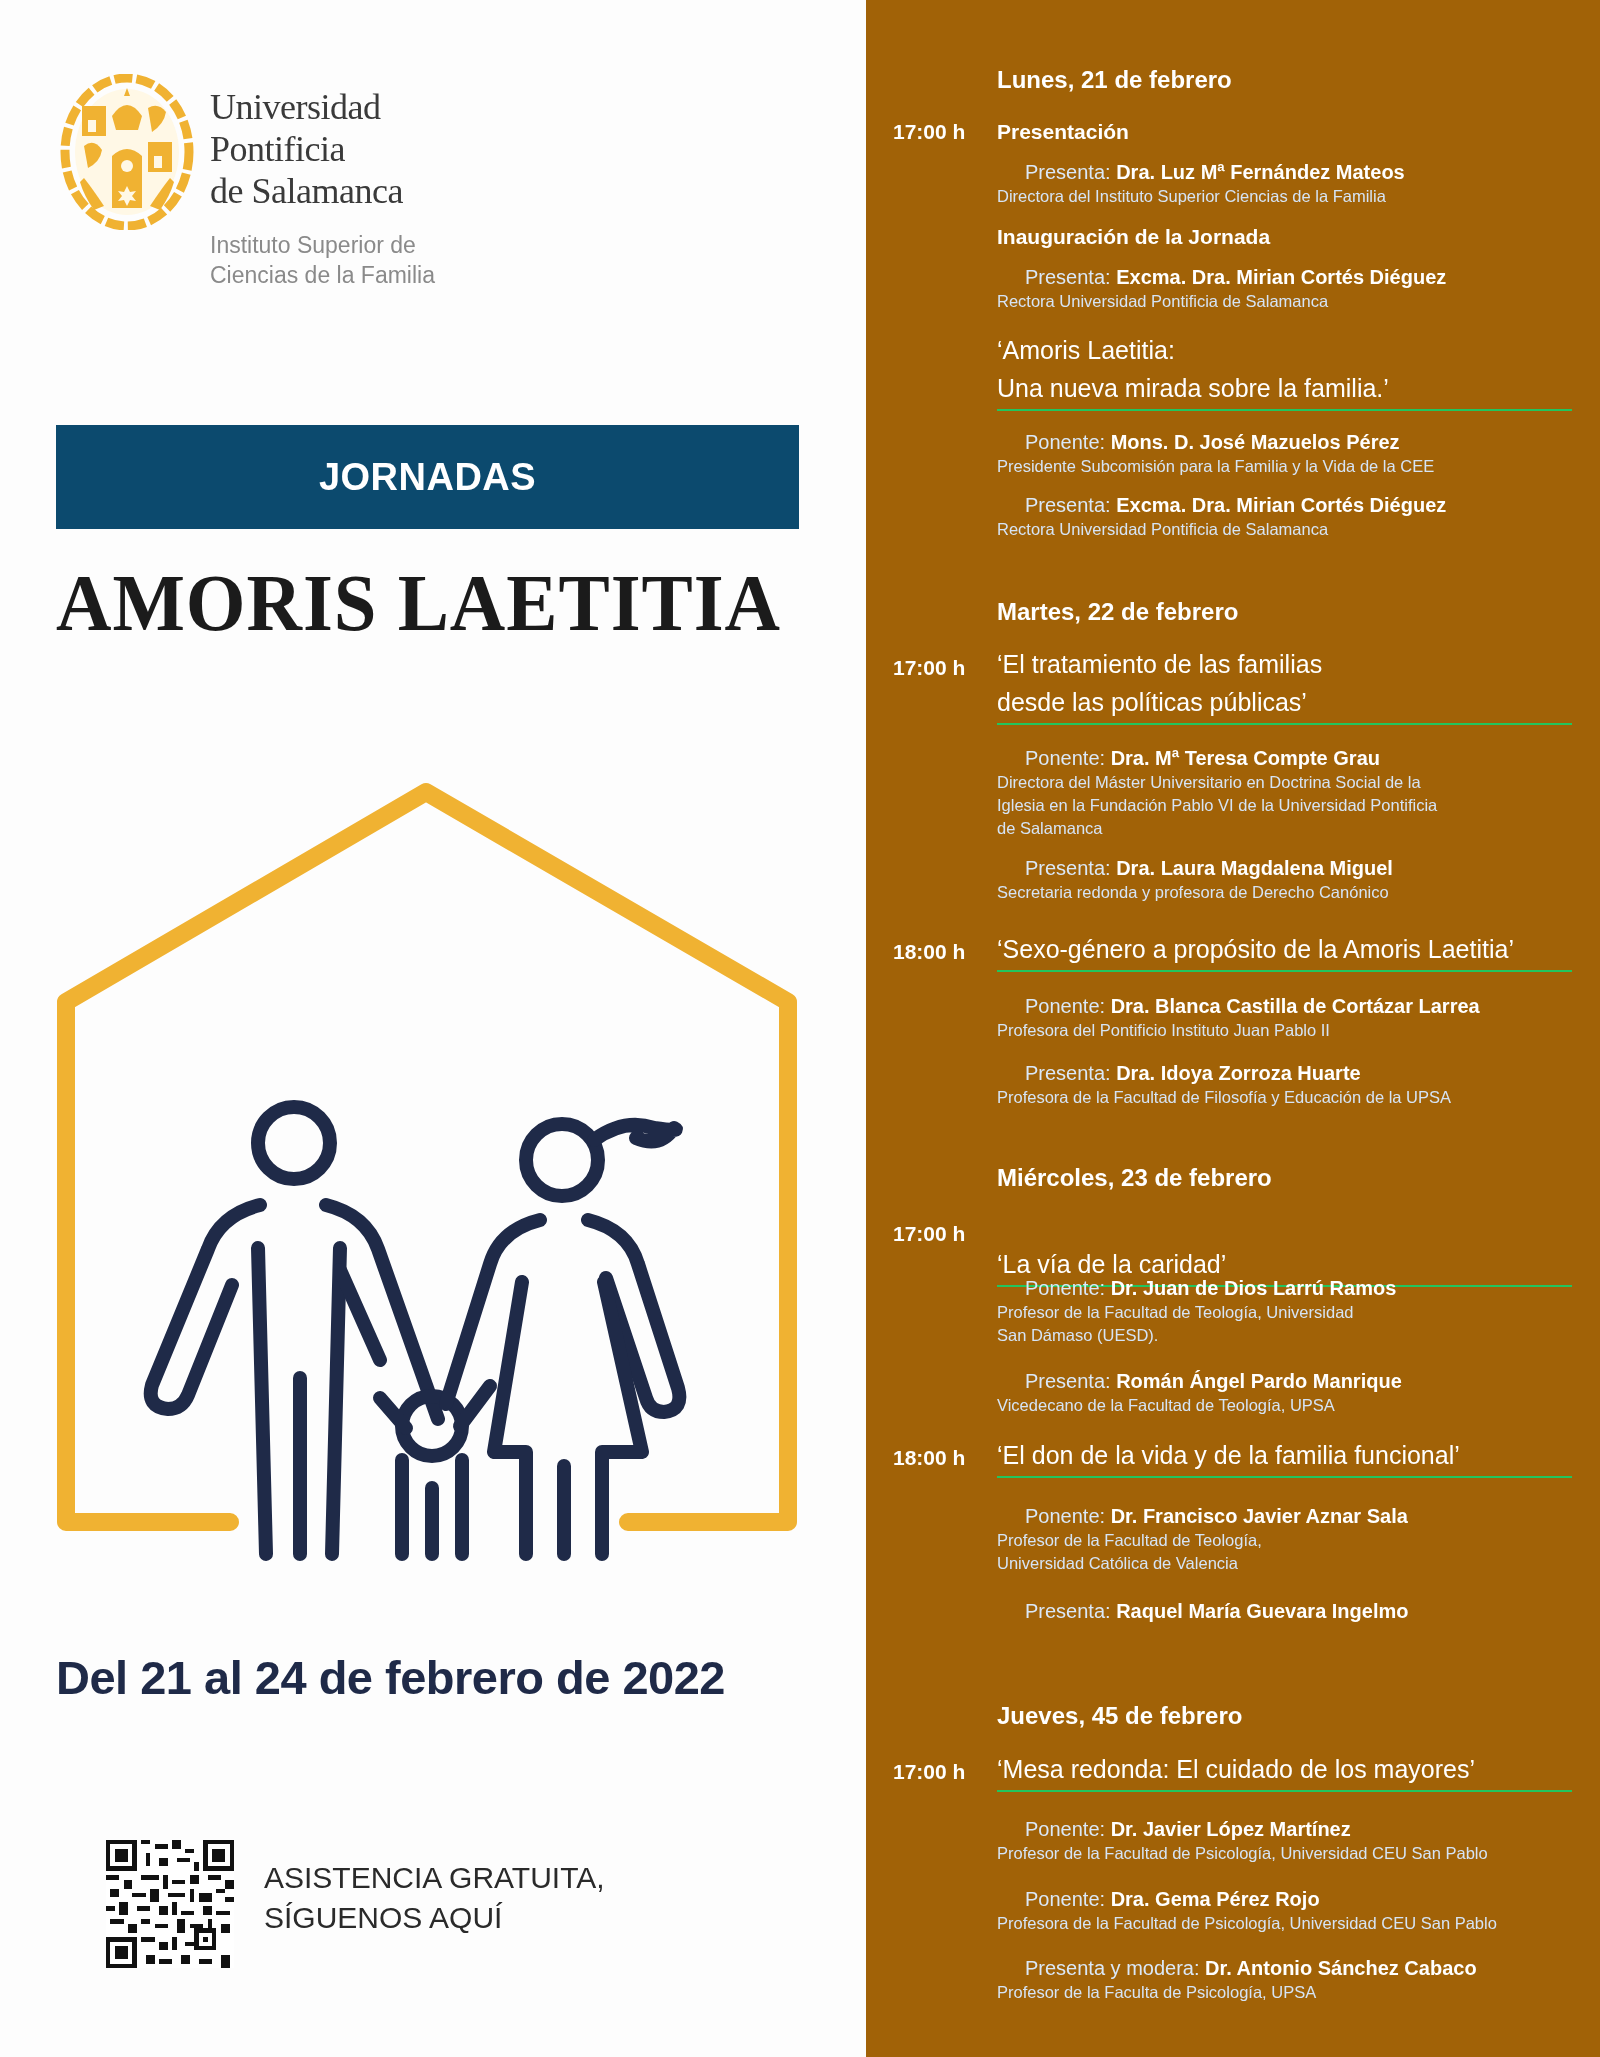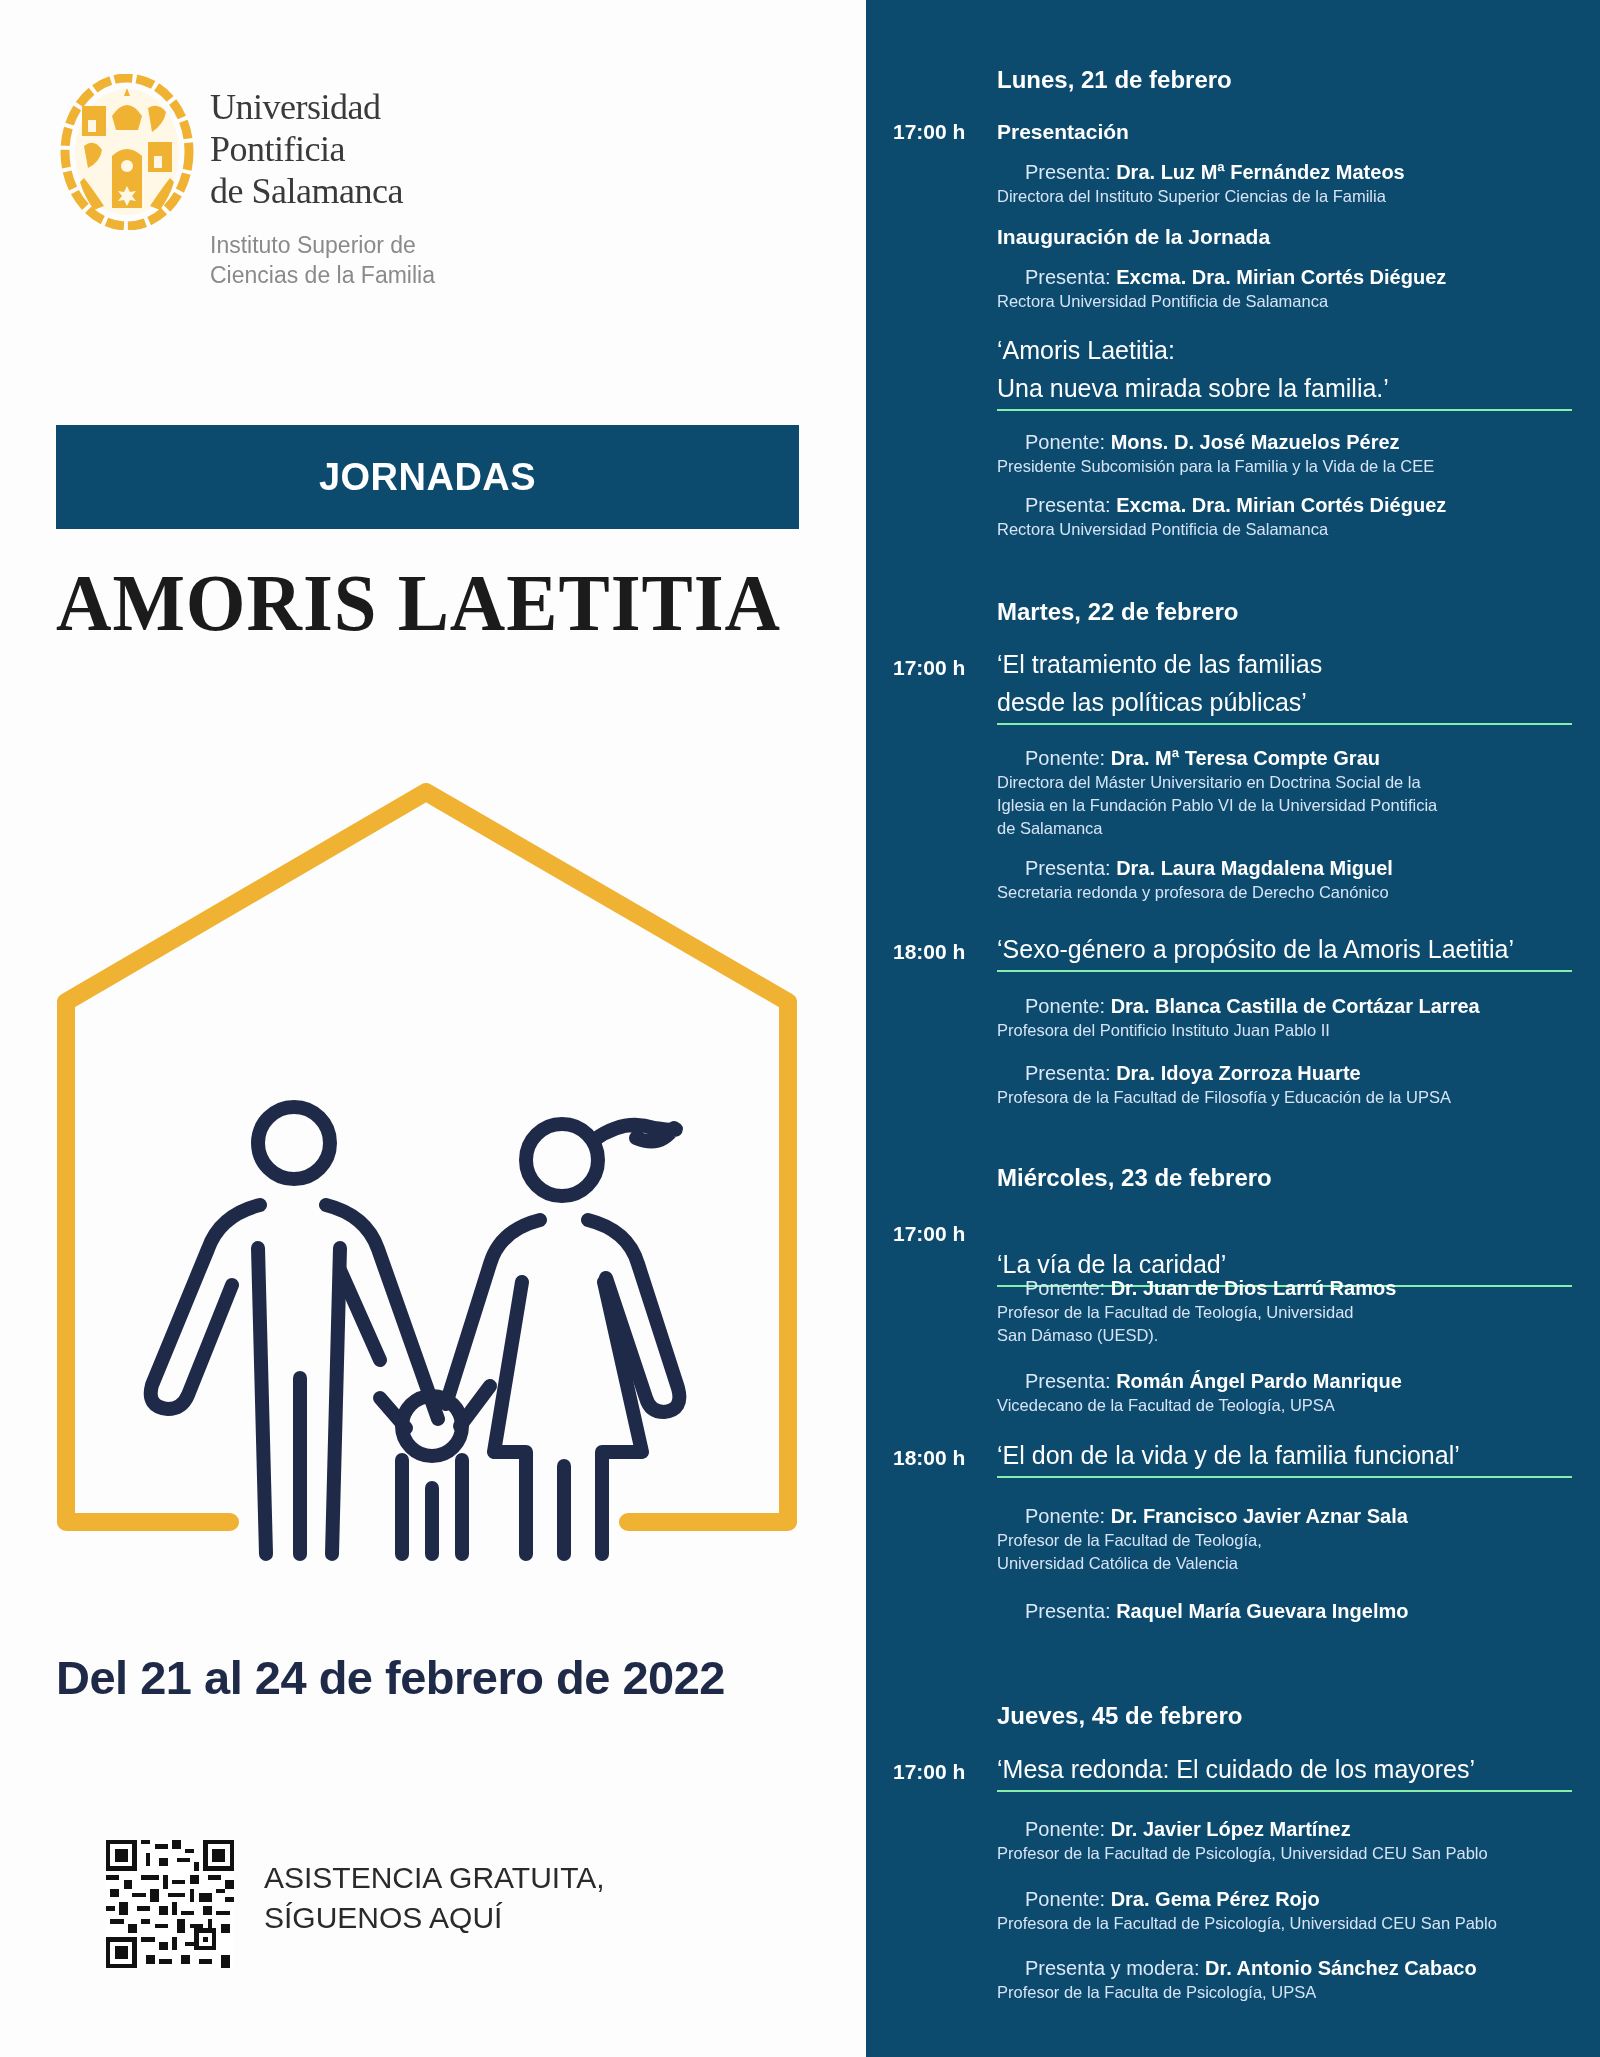--- a/index.html
+++ b/index.html
@@ -19,25 +19,25 @@
   .main-title { position: absolute; left: 56px; top: 555px; width: 750px; font-family: "Liberation Serif", serif; font-size: 80px; line-height: 96px; color: #1b1b1b; letter-spacing: 1px; white-space: nowrap; transform: scaleX(0.96); transform-origin: left; }
 
   .family-art { position: absolute; left: 50px; top: 770px; width: 760px; height: 800px; }
 
   .dates { position: absolute; left: 56px; top: 1650px; font-family: "Liberation Sans", sans-serif; font-weight: bold; font-size: 47px; color: #1f2a48; letter-spacing: -0.5px; white-space: nowrap; }
 
   .qr { position: absolute; left: 106px; top: 1840px; width: 128px; height: 128px; }
   .attend { position: absolute; left: 264px; top: 1858px; font-family: "Liberation Sans", sans-serif; font-size: 30px; line-height: 40px; color: #2a2a2a; }
 
   
-  .right { position: absolute; left: 866px; top: 0; width: 734px; height: 2057px; background: #0c4a6e; color: #ffffff; }
+  .right { position: absolute; left: 866px; top: 0; width: 734px; height: 2057px; background: #a16207; color: #ffffff; }
   .day-title { position: absolute; left: 131px; font-weight: bold; font-size: 24px; color: #ffffff; white-space: nowrap; }
   .time { position: absolute; left: 27px; font-weight: bold; font-size: 21px; color: #ffffff; white-space: nowrap; text-align: right; }
   .session-bold { position: absolute; left: 131px; font-weight: bold; font-size: 21px; color: #ffffff; white-space: nowrap; }
-  .talk { position: absolute; left: 131px; width: 575px; font-size: 25px; line-height: 38px; color: #ffffff; border-bottom: 2px solid #86efac; padding-bottom: 2px; }
+  .talk { position: absolute; left: 131px; width: 575px; font-size: 25px; line-height: 38px; color: #ffffff; border-bottom: 2px solid #22c55e; padding-bottom: 2px; }
   .talk span { display: block; white-space: nowrap; }
   .person { position: absolute; left: 131px; width: 590px; }
   .person .line1 { font-size: 20px; line-height: 26px; color: #dbe8f7; white-space: nowrap; margin-left: 28px; }
   .person .line1 b { color: #ffffff; font-weight: bold; }
   .person .role { font-size: 16.5px; line-height: 23px; color: #d6e4f5; }
   .person .role span { display: block; white-space: nowrap; }
 </style>
 </head>
 <body>
 

